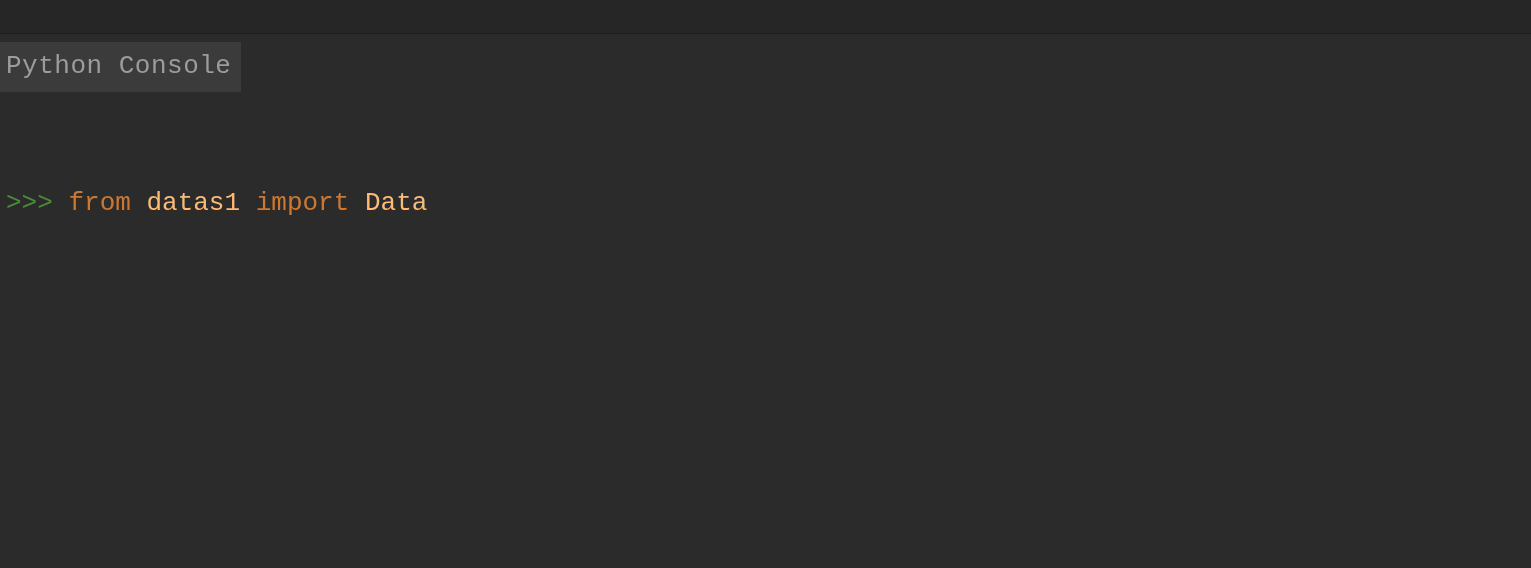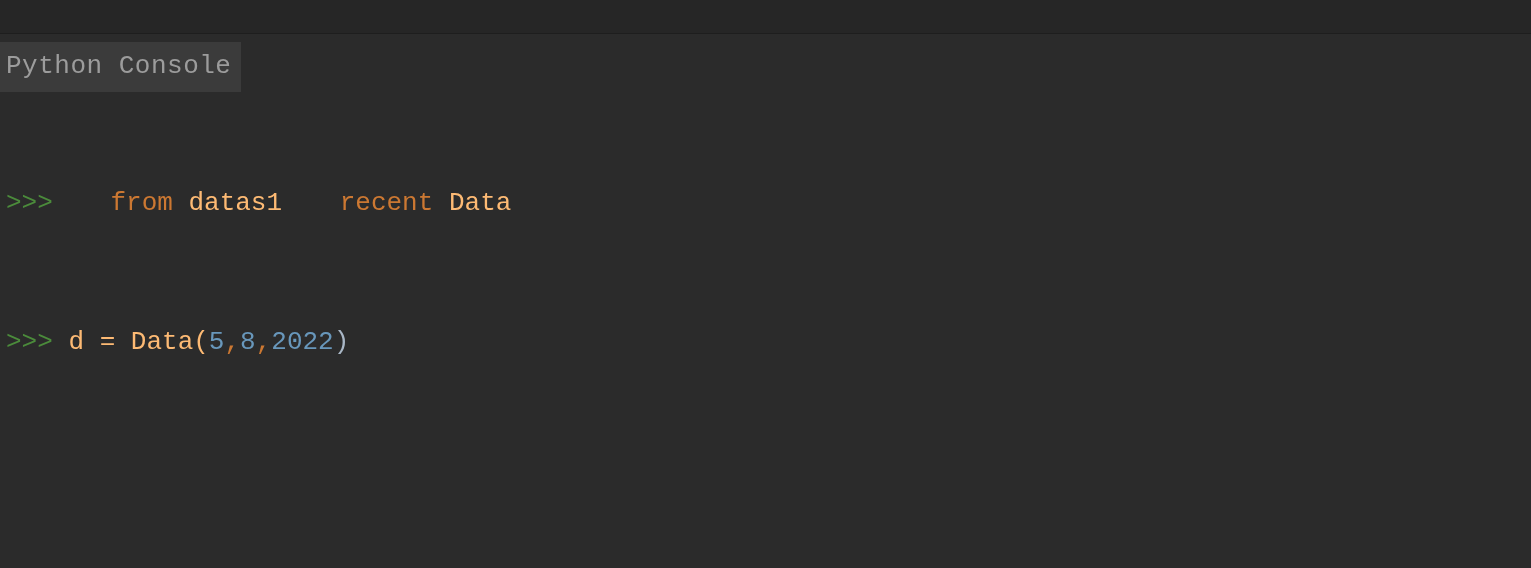--- a/index.html
+++ b/index.html
@@ -36,39 +36,38 @@
   .console-content {
     padding: 8px 6px;
     white-space: pre;
     overflow: hidden;
   }
   .line {
     display: block;
     margin-bottom: 14px;
   }
   .prompt { color: #4b8b3b; }
-  .keyword { color: #cc7832; margin-left: 42px; }
+  .keyword { color: #cc7832; }
   .ident { color: #fdba74; }
   .paren { color: #a9b7c6; }
   .number { color: #6897bb; }
   .comma { color: #cc7832; }
   .error { color: #e06c75; }
 </style>
 </head>
 <body>
 
 <div class="top-bar"></div>
 
 <div class="console-area">
   <div class="tab-row">
     <div class="tab">Python Console</div>
   </div>
 
   <div class="console-content">
-    <div class="line"><span class="prompt">&gt;&gt;&gt;</span> <span class="keyword">from</span> <span class="ident">datas1</span> <span class="keyword">recent</span> <span class="ident">Data</span></div>
-    <div class="line"><span class="prompt">&gt;&gt;&gt;</span> <span class="ident">d = Data(</span><span class="number">5</span><span class="comma">,</span><span class="number">8</span><span class="comma">,</span><span class="number">2022</span><span class="paren">)</span></div>
+    <div class="line"><span class="prompt">&gt;&gt;&gt;</span> <span class="keyword">from</span> <span class="ident">datas1</span> <span class="keyword">import</span> <span class="ident">Data</span></div>
     
     
     
     
     
   </div>
 </div>
 
 </body></html>

